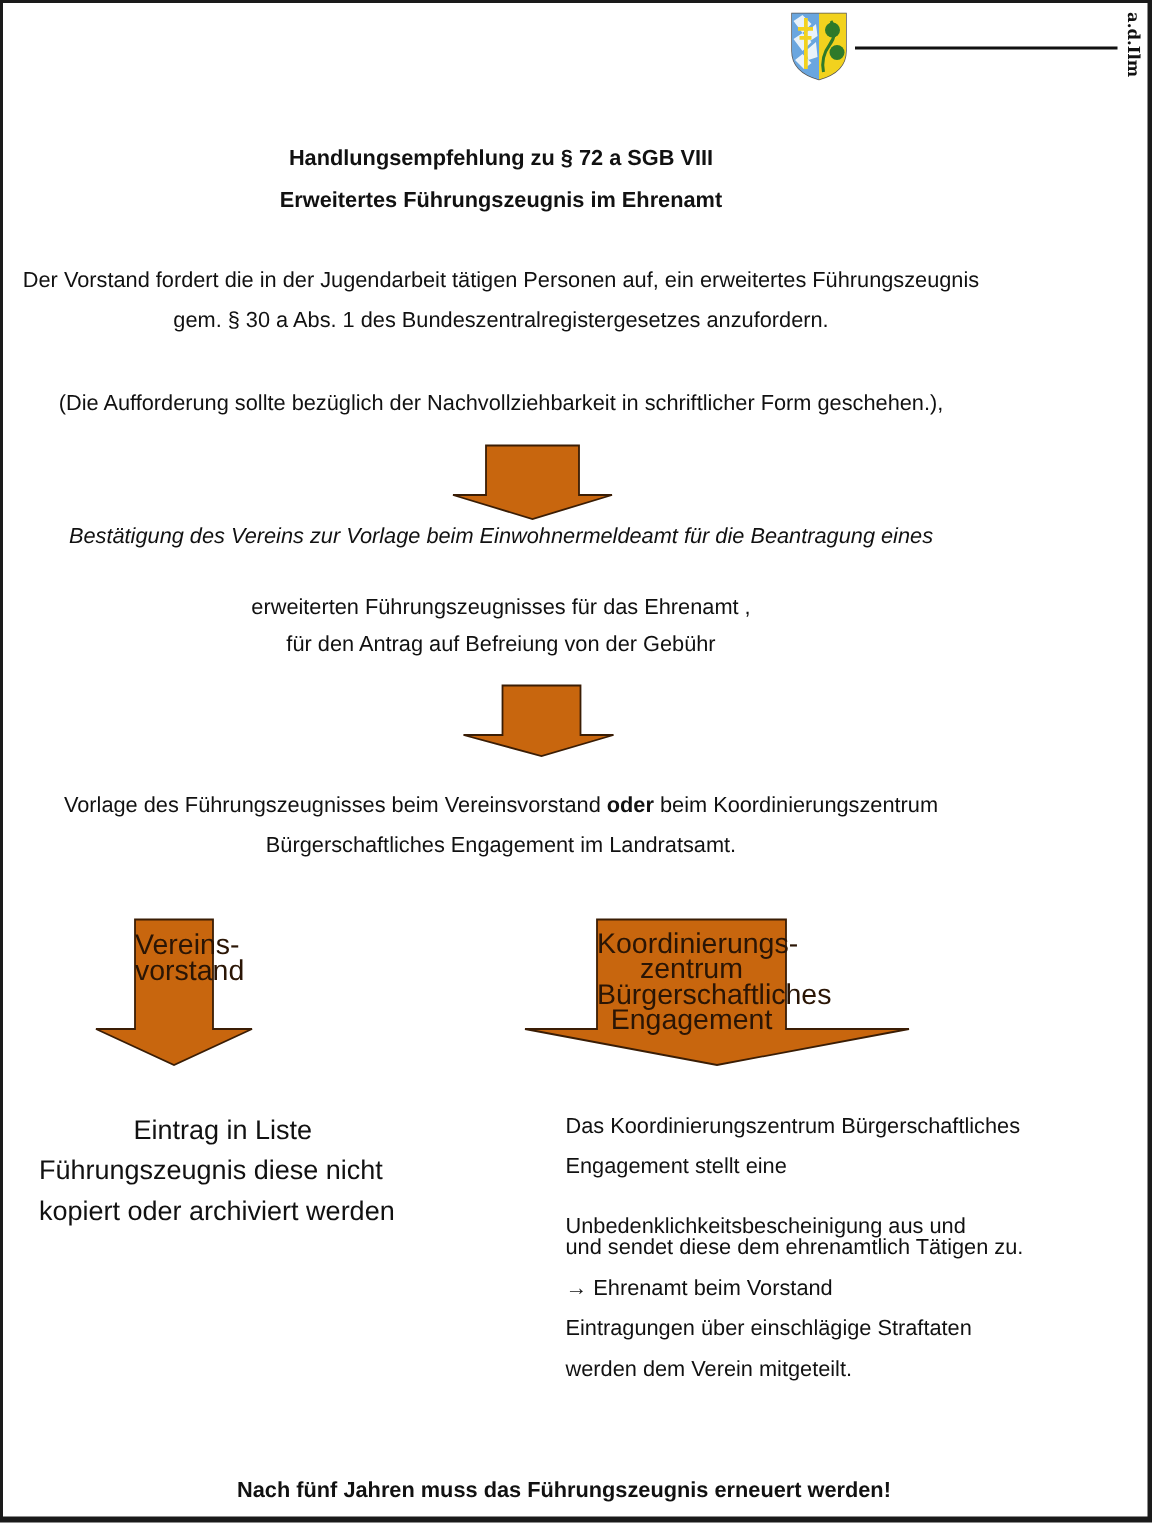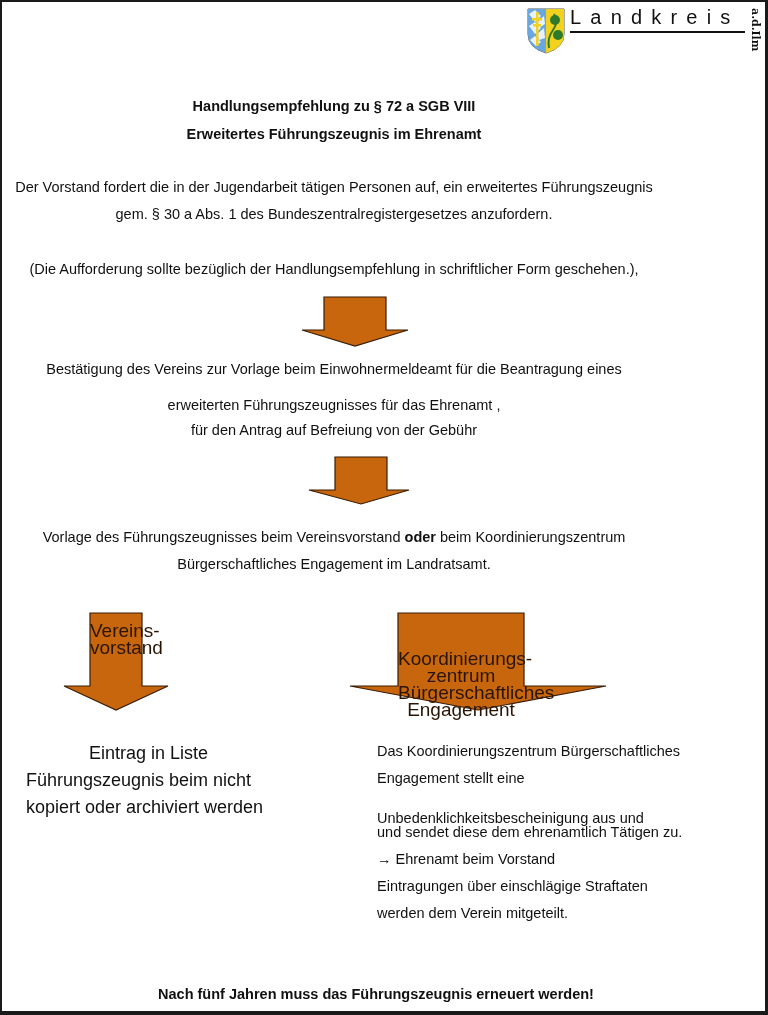--- a/index.html
+++ b/index.html
@@ -34,37 +34,36 @@
     <path d="M1 1 H19 V45 Q1 40 1 26 Z" fill="#6aa6df"></path>
     <path d="M2 6 L8 2 L14 8 L8 14 Z M10 14 L17 8 L18 16 L12 20 Z M2 18 L8 14 L14 20 L8 26 Z M10 26 L17 20 L18 30 L12 32 Z M3 32 L8 28 L14 34 L9 38 Z" fill="#fff" opacity="0.85"></path>
     <rect x="9" y="4" width="2.5" height="34" fill="#f2d21e"></rect>
     <rect x="5" y="10" width="10" height="2.5" fill="#f2d21e"></rect>
     <rect x="6" y="16" width="8" height="2.5" fill="#f2d21e"></rect>
     <path d="M19 1 H37 V26 Q37 40 19 45 Z" fill="#f2d21e"></path>
     <circle cx="28" cy="12" r="5" fill="#2e7a2a"></circle>
     <circle cx="31" cy="27" r="5" fill="#2e7a2a"></circle>
     <path d="M22 40 Q20 30 26 22 Q32 14 27 6" stroke="#2e7a2a" stroke-width="2" fill="none"></path>
   </svg>
-  <span class="logo-text-top">Landkreis</span>
   <div class="logo-underline"></div>
   <span class="logo-suffix">a.d.Ilm</span>
 </div>
 
 <div class="center title line" style="top:98px;">Handlungsempfehlung  zu § 72 a SGB VIII</div>
 <div class="center title line" style="top:126px;">Erweitertes Führungszeugnis im Ehrenamt</div>
 
 <div class="center line" style="top:179px;">Der Vorstand fordert die in der Jugendarbeit tätigen Personen auf, ein erweitertes Führungszeugnis</div>
 <div class="center line" style="top:206px;">gem. § 30 a Abs. 1 des Bundeszentralregistergesetzes anzufordern.</div>
-<div class="center line" style="top:261px;">(Die Aufforderung sollte bezüglich der Handlungsempfehlung in schriftlicher Form geschehen.),</div>
+<div class="center line" style="top:261px;">(Die Aufforderung sollte bezüglich der Nachvollziehbarkeit in schriftlicher Form geschehen.),</div>
 
 <svg class="arrow" style="left:300px; top:296px;" width="110" height="52">
   <polygon points="24,1 86,1 86,34 108,34 55,50 2,34 24,34" fill="#c8660e" stroke="#3a1d05" stroke-width="1.2"></polygon>
 </svg>
 
-<div class="center line" style="top:361px;">Bestätigung des Vereins zur Vorlage beim Einwohnermeldeamt für die Beantragung eines</div>
+<div class="center line" style="top:350px;font-style:italic;">Bestätigung des Vereins zur Vorlage beim Einwohnermeldeamt für die Beantragung eines</div>
 <div class="center line" style="top:397px;">erweiterten Führungszeugnisses für das Ehrenamt ,</div>
 <div class="center line" style="top:422px;">für den Antrag auf Befreiung von der Gebühr</div>
 
 <svg class="arrow" style="left:305px; top:456px;" width="110" height="52">
   <polygon points="30,1 82,1 82,34 104,34 56,48 4,34 30,34" fill="#c8660e" stroke="#3a1d05" stroke-width="1.2"></polygon>
 </svg>
 
 <div class="center line" style="top:529px;">
   <span>Vorlage des Führungszeugnisses beim Vereinsvorstand </span><span class="bold">oder</span><span> beim Koordinierungszentrum</span>
 </div>
@@ -74,29 +73,29 @@
   <polygon points="30,1 82,1 82,74 108,74 56,98 4,74 30,74" fill="#c8660e" stroke="#3a1d05" stroke-width="1.2"></polygon>
 </svg>
 <div class="arrow-label" style="left:90px; top:622px; width:52px;">
   <div>Vereins-</div>
   <div>vorstand</div>
 </div>
 
 <svg class="arrow" style="left:348px; top:612px;" width="260" height="100">
   <polygon points="50,1 176,1 176,74 258,74 130,98 2,74 50,74" fill="#c8660e" stroke="#3a1d05" stroke-width="1.2"></polygon>
 </svg>
-<div class="arrow-label" style="left:398px; top:621px; width:126px;margin-top:29px;">
+<div class="arrow-label" style="left:398px; top:621px; width:126px;">
   <div>Koordinierungs-</div>
   <div>zentrum</div>
   <div>Bürgerschaftliches</div>
   <div>Engagement</div>
 </div>
 
 <div class="left-col line" style="left:89px; top:743px;">Eintrag in Liste</div>
-<div class="left-col line" style="left:26px; top:770px;">Führungszeugnis beim nicht</div>
+<div class="left-col line" style="left:26px; top:770px;">Führungszeugnis diese nicht</div>
 <div class="left-col line" style="left:26px; top:797px;">kopiert  oder archiviert werden</div>
 
 <div class="right-col line" style="left:377px; top:743px;">Das Koordinierungszentrum Bürgerschaftliches</div>
 <div class="right-col line" style="left:377px; top:770px;">Engagement stellt eine</div>
 <div class="right-col line" style="left:377px; top:810px;">Unbedenklichkeitsbescheinigung aus und</div>
 <div class="right-col line" style="left:377px; top:824px;">und sendet diese dem ehrenamtlich Tätigen zu.</div>
 <div class="right-col line" style="left:377px; top:851px;">→ Ehrenamt beim Vorstand</div>
 <div class="right-col line" style="left:377px; top:878px;">Eintragungen über einschlägige Straftaten</div>
 <div class="right-col line" style="left:377px; top:905px;">werden dem Verein mitgeteilt.</div>
 

